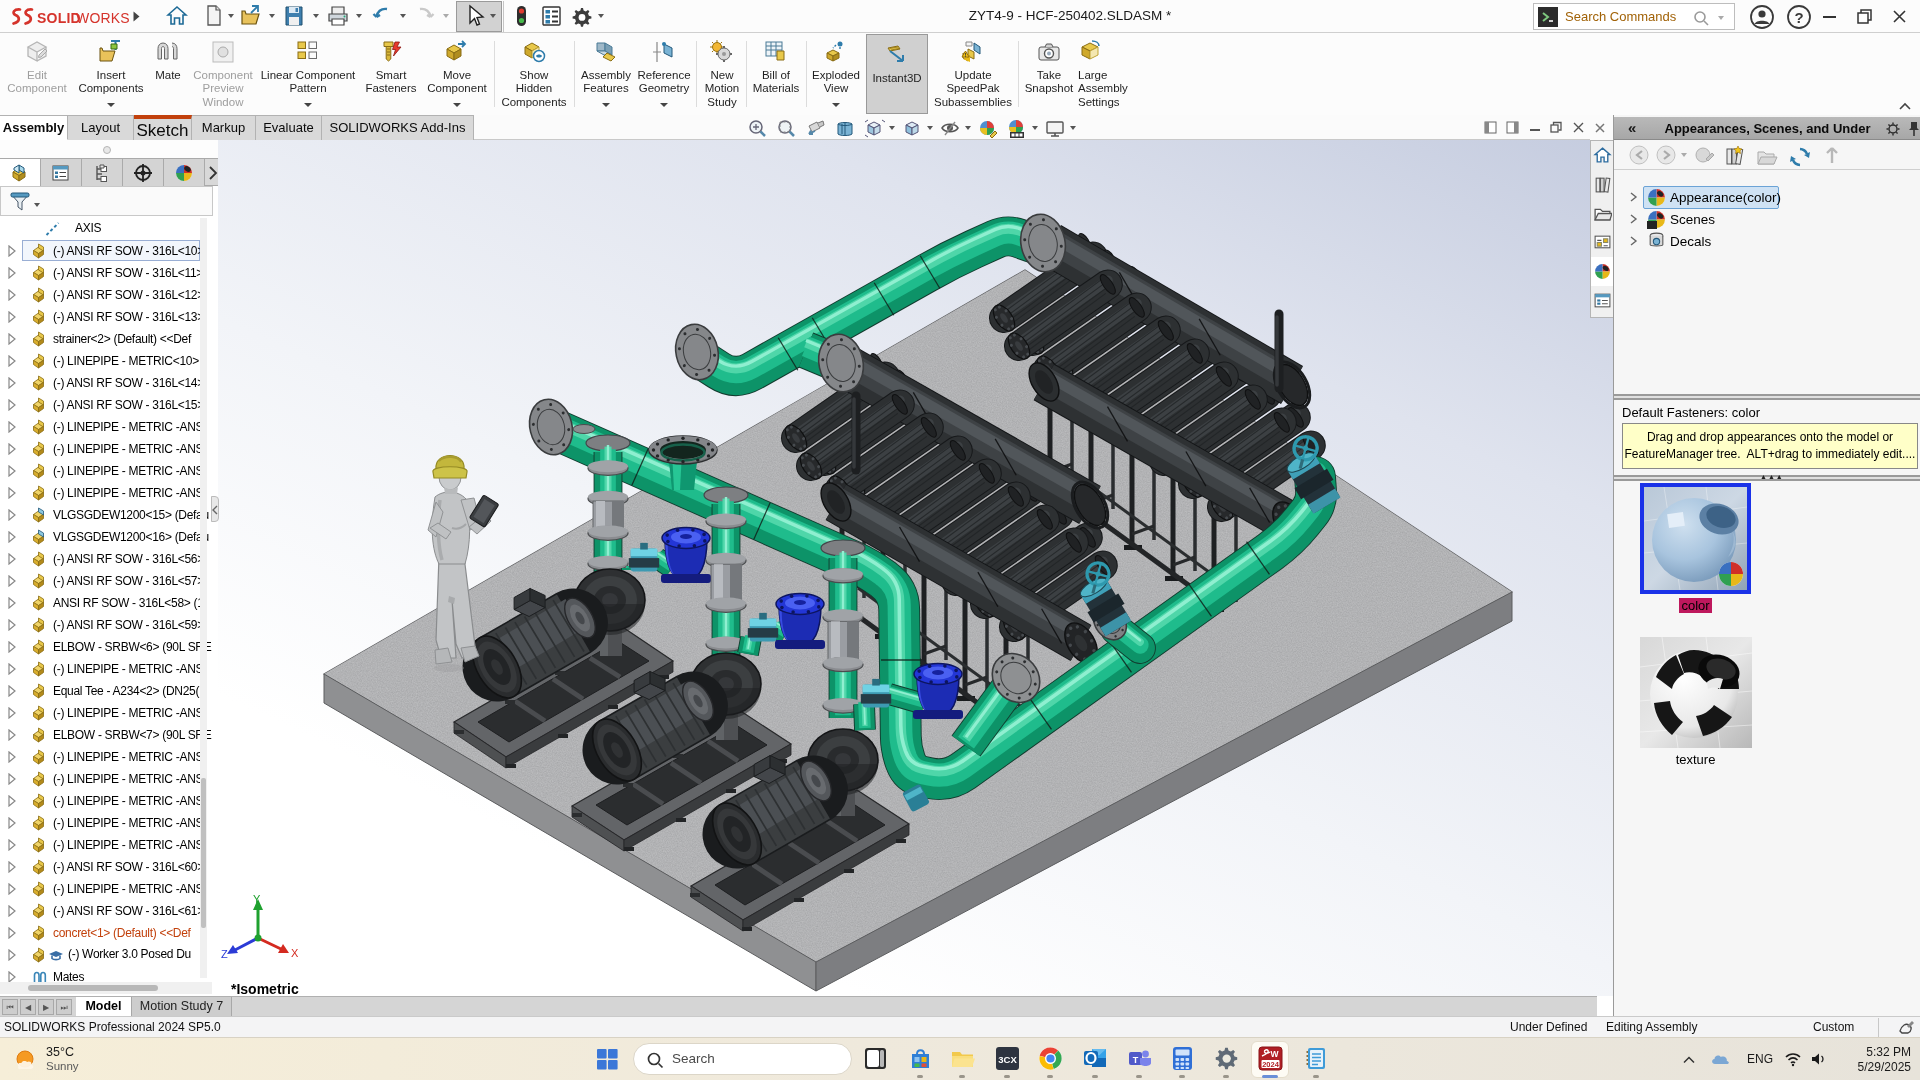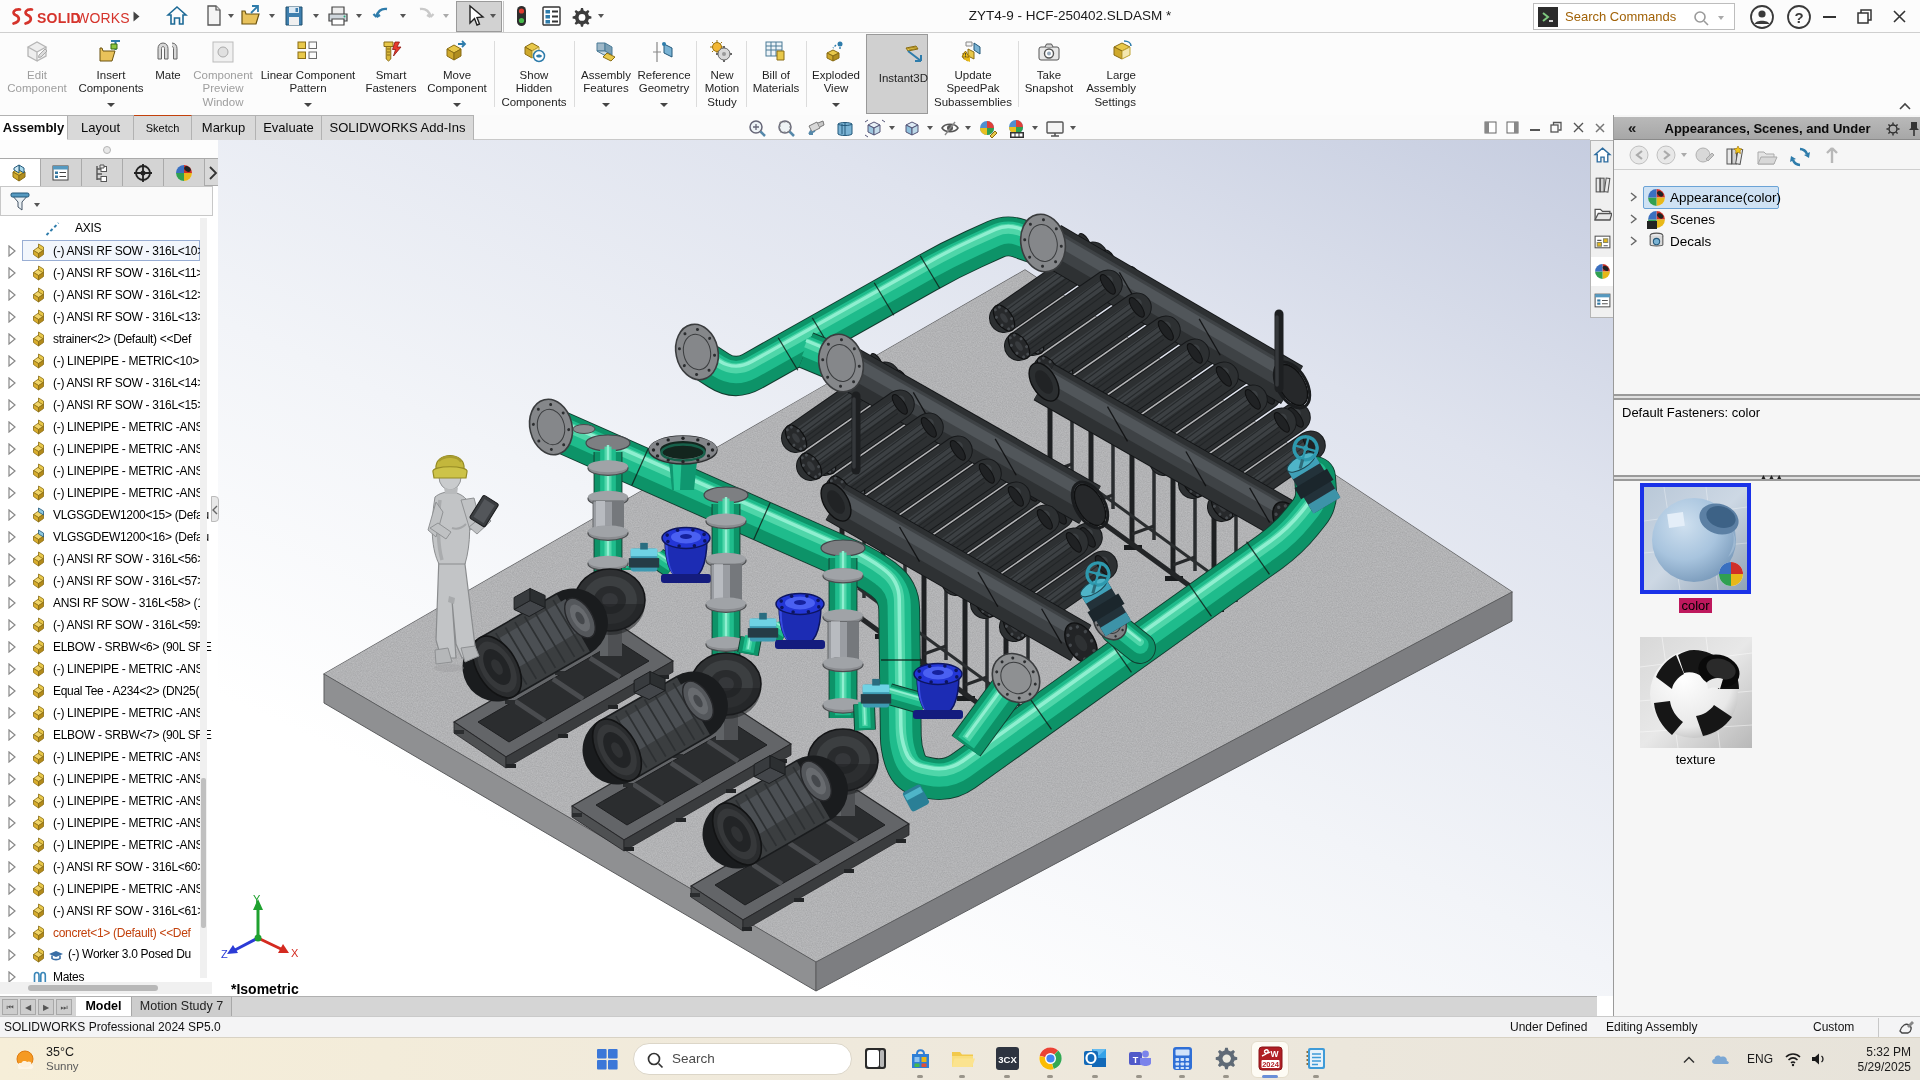--- a/index.html
+++ b/index.html
@@ -187,21 +187,21 @@
       </svg><div>Bill of<br>Materials</div></div>
 <div class="abs" style="left:806px;top:8px;width:1px;height:66px;background:#dcdcdc"></div>
 <div class="abs" style="left:808px;top:0;width:56px;height:82px;text-align:center;font-size:11.5px;line-height:13.5px;color:#1f1f1f"><svg style="margin-top:6px" width="26" height="26" viewBox="0 0 26 26">
         <path d="M4 14 L10 11 L16 14 L10 17 Z" fill="#e8c84a" stroke="#8a6d14"></path>
         <path d="M4 14 L4 19 L10 22 L10 17 Z" fill="#cfa92c" stroke="#8a6d14"></path>
         <path d="M16 14 L16 19 L10 22 L10 17 Z" fill="#b08d1e" stroke="#8a6d14"></path>
         <circle cx="17" cy="5" r="2.5" fill="#2e7cab"></circle>
         <path d="M17 8 L17 11 M13 6 L10 9" stroke="#2e7cab" stroke-width="1.4" stroke-dasharray="2 1.5"></path>
       </svg><div>Exploded<br>View</div><div class="abs" style="left:24px;top:70px;width:0;height:0;border-left:4px solid transparent;border-right:4px solid transparent;border-top:4px solid #444"></div></div>
 <div class="abs" style="left:866px;top:1px;width:62px;height:80px;background:#d0d0d0;border:1px solid #999"></div>
-<div class="abs" style="left:866px;top:0;width:62px;height:82px;text-align:right;font-size:11.5px;line-height:13.5px;color:#1f1f1f"><svg style="margin-top:9px" width="26" height="26" viewBox="0 0 26 26">
+<div class="abs" style="left:866px;top:0;width:62px;height:82px;text-align:center;font-size:11.5px;line-height:13.5px;color:#1f1f1f"><svg style="margin-top:9px" width="26" height="26" viewBox="0 0 26 26">
         <path d="M4 6 L14 4 L16 7 L6 9 Z" fill="#e8c84a" stroke="#8a6d14"></path>
         <path d="M5.5 6.5 L14 5 M7 8 L15.5 6.3" stroke="#8a6d14" stroke-width="0.7"></path>
         <path d="M6 9 L19 19 M19 19 L19 13 M19 19 L13 19" stroke="#2e7cab" stroke-width="2" fill="none"></path>
       </svg><div>Instant3D</div></div>
 <div class="abs" style="left:930px;top:0;width:86px;height:82px;text-align:center;font-size:11.5px;line-height:13.5px;color:#1f1f1f"><svg style="margin-top:6px" width="26" height="26" viewBox="0 0 26 26">
         <path d="M6 3 L12 3 L12 7 L6 7 Z" fill="#f4f4f4" stroke="#888"></path>
         <path d="M14 4 L20 8 L20 15 L14 11 Z" fill="#7ab3d4" stroke="#23587a"></path>
         <path d="M8 10 L14 13 L14 20 L8 17 Z" fill="#e8c84a" stroke="#8a6d14"></path>
         <path d="M3 14 L8 17 L8 22 L3 19 Z" fill="#f2d458" stroke="#8a6d14"></path>
         <path d="M5 13 L9 20 M9 20 L9 16 M9 20 L5 19" stroke="#c99b14" stroke-width="1.6" fill="none"></path>
@@ -209,34 +209,34 @@
         <path d="M5.5 12 L2 18 L9 18 Z" fill="#f2c518" stroke="#9a7108"></path>
         <text x="5.5" y="17.5" font-size="6" text-anchor="middle" fill="#333" font-weight="bold">!</text>
       </svg><div>Update<br>SpeedPak<br>Subassemblies</div></div>
 <div class="abs" style="left:1018px;top:8px;width:1px;height:66px;background:#dcdcdc"></div>
 <div class="abs" style="left:1020px;top:0;width:58px;height:82px;text-align:center;font-size:11.5px;line-height:13.5px;color:#1f1f1f"><svg style="margin-top:6px" width="26" height="26" viewBox="0 0 26 26">
         <rect x="3" y="8" width="20" height="13" rx="2" fill="#e8e8e8" stroke="#555"></rect>
         <path d="M9 8 L10.5 5 L15.5 5 L17 8" fill="#d0d0d0" stroke="#555"></path>
         <circle cx="13" cy="14.5" r="4.5" fill="#fff" stroke="#555" stroke-width="1.4"></circle>
         <circle cx="13" cy="14.5" r="2" fill="#9ab"></circle>
       </svg><div>Take<br>Snapshot</div></div>
-<div class="abs" style="left:1078px;top:0;width:58px;height:82px;text-align:right;font-size:11.5px;line-height:13.5px;color:#1f1f1f"><svg style="margin-top:6px" width="26" height="26" viewBox="0 0 26 26">
+<div class="abs" style="left:1078px;top:0;width:58px;height:82px;text-align:left;font-size:11.5px;line-height:13.5px;color:#1f1f1f"><svg style="margin-top:6px" width="26" height="26" viewBox="0 0 26 26">
         <path d="M4 8 L12 4 L20 8 L12 12 Z" fill="#e8c84a" stroke="#8a6d14"></path>
         <path d="M4 8 L4 16 L12 20 L12 12 Z" fill="#cfa92c" stroke="#8a6d14"></path>
         <path d="M20 8 L20 16 L12 20 L12 12 Z" fill="#f4e7b0" stroke="#c0a435"></path>
         <path d="M14 2 C18 2 21 4 21 7" fill="none" stroke="#2e7cab" stroke-width="1.6"></path>
       </svg><div>Large<br>Assembly<br>Settings</div></div>
 <svg class="abs" style="left:1898px;top:68px" width="14" height="10">
       <path d="M2 8 L7 3 L12 8" stroke="#444" stroke-width="1.6" fill="none"></path>
     </svg>
 </div>
 <div class="abs" style="left:0;top:115px;width:1920px;height:25px;background:#fbfbfb;border-bottom:1px solid #c9c9c9">
 <div class="abs" style="left:0px;top:0;width:68px;height:25px;background:#ffffff;border-right:1px solid #b2b2b2;border-top:1px solid #b2b2b2;border-bottom:1px solid #fff;text-align:center;line-height:24px;font-size:13px;font-weight:bold;color:#0a0a0a">Assembly</div>
 <div class="abs" style="left:68px;top:0;width:66px;height:25px;background:#d9d9d9;border-right:1px solid #b2b2b2;border-top:1px solid #b2b2b2;text-align:center;line-height:24px;font-size:13px;font-weight:normal;color:#0a0a0a">Layout</div>
-<div class="abs" style="left:134px;top:0;width:58px;height:25px;background:#d9d9d9;border-right:1px solid #b2b2b2;border-top:1px solid #c2410c;text-align:center;line-height:24px;font-size:11px;font-weight:normal;color:#0a0a0a">Sketch</div>
+<div class="abs" style="left:134px;top:0;width:58px;height:25px;background:#d9d9d9;border-right:1px solid #b2b2b2;border-top:4px solid #c2410c;text-align:center;line-height:24px;font-size:17px;font-weight:normal;color:#0a0a0a">Sketch</div>
 <div class="abs" style="left:192px;top:0;width:64px;height:25px;background:#d9d9d9;border-right:1px solid #b2b2b2;border-top:1px solid #b2b2b2;text-align:center;line-height:24px;font-size:13px;font-weight:normal;color:#0a0a0a">Markup</div>
 <div class="abs" style="left:256px;top:0;width:66px;height:25px;background:#d9d9d9;border-right:1px solid #b2b2b2;border-top:1px solid #b2b2b2;text-align:center;line-height:24px;font-size:13px;font-weight:normal;color:#0a0a0a">Evaluate</div>
 <div class="abs" style="left:322px;top:0;width:152px;height:25px;background:#d9d9d9;border-right:1px solid #b2b2b2;border-top:1px solid #b2b2b2;text-align:center;line-height:24px;font-size:13px;font-weight:normal;color:#0a0a0a">SOLIDWORKS Add-Ins</div>
 </div>
 <div class="abs" style="left:218px;top:140px;width:1395px;height:856px;background:linear-gradient(205deg,#c5ccdf 0%,#dfe3ee 25%,#f2f4f8 55%,#ffffff 80%)">
 <svg class="abs" style="left:0;top:0" width="1395" height="856" viewBox="218 140 1395 856">
 <defs>
         <filter id="speck">
           <feTurbulence type="fractalNoise" baseFrequency="0.8" numOctaves="2" seed="7"></feTurbulence>
           <feColorMatrix type="matrix" values="0.55 0 0 0 0.18  0.55 0 0 0 0.18  0.55 0 0 0 0.19  0 0 0 0 0.3"></feColorMatrix>
@@ -2417,20 +2417,21 @@
       <path d="M3 2 L8 6 L3 10" stroke="#666" stroke-width="1.4" fill="none"></path>
     </svg>
 <svg class="abs" style="left:33px;top:116px" width="19" height="19" viewBox="0 0 18 18">
       <ellipse cx="9" cy="4.5" rx="6" ry="2.5" fill="#e8e8e8" stroke="#555"></ellipse>
       <path d="M3 4.5 L3 13 C3 14.5 15 14.5 15 13 L15 4.5" fill="#d8d8d8" stroke="#555"></path>
       <circle cx="9" cy="10" r="3" fill="#7ab3d4" stroke="#23587a"></circle>
     </svg>
 <div class="abs" style="left:56px;top:119px;font-size:13.5px;color:#000">Decals</div>
 <div class="abs" style="left:0;top:279px;width:307px;height:6px;border-top:2px solid #9a9a9a;border-bottom:2px solid #9a9a9a;background:#e0e0e0"></div>
 <div class="abs" style="left:8px;top:290px;font-size:13px;color:#000">Default Fasteners: color</div>
+<div class="abs" style="left:8px;top:308px;width:296px;height:46px;background:#ffffc8;border:1px solid #888;text-align:center;font-size:12px;color:#000;padding-top:5px;line-height:17px;white-space:nowrap">Drag and drop appearances onto the model or<br>FeatureManager tree.&nbsp; ALT+drag to immediately edit....</div>
 <div class="abs" style="left:0;top:360px;width:307px;height:6px;border-top:2px solid #9a9a9a;border-bottom:2px solid #9a9a9a;background:#e0e0e0"></div>
 <div class="abs" style="left:146px;top:358px;font-size:7px;color:#222;letter-spacing:1px">▲▲▲</div>
 <div class="abs" style="left:26px;top:368px;width:111px;height:111px;background:#1a32e8;padding:4px">
 <svg width="103" height="103" viewBox="0 0 103 103">
 <defs>
 <linearGradient id="thbg" x1="0" y1="0" x2="1" y2="1">
             <stop offset="0" stop-color="#b9c8d8"></stop>
             <stop offset="0.5" stop-color="#cdd8e4"></stop>
             <stop offset="1" stop-color="#8fa2b5"></stop>
           </linearGradient>

